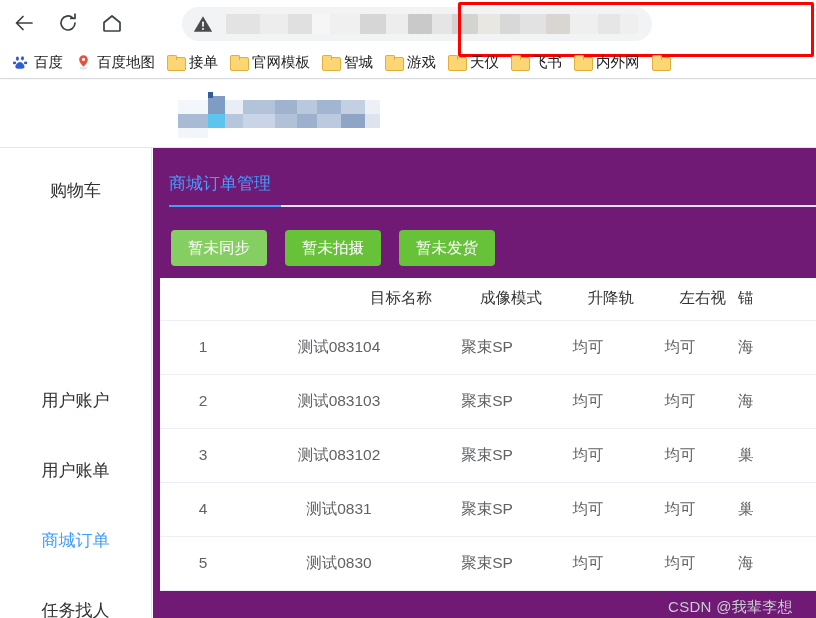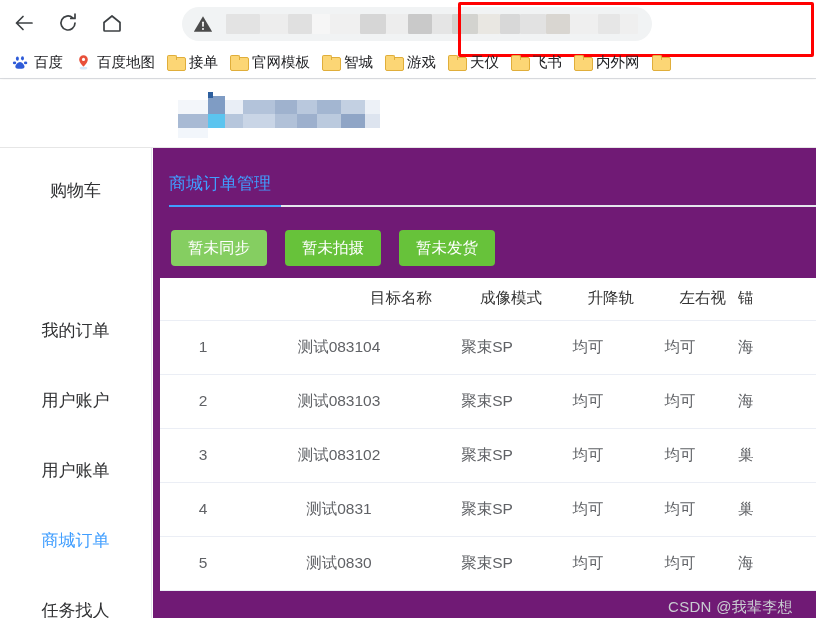--- a/index.html
+++ b/index.html
@@ -313,23 +313,20 @@
     <span class="hnav-item" id="hnav-0">首页</span>
     <span class="hnav-item" id="hnav-1">影像查询</span>
   </div>
 
   <div class="content-wrap">
 
     <div class="sidebar">
       <div class="side-item" style="top:24px;">
           <span>购物车</span>
         </div>
-      <div class="side-item" style="top:164px;">
-          <span>我的订单</span>
-        </div>
       <div class="side-item" style="top:234px;">
           <span>用户账户</span>
         </div>
       <div class="side-item" style="top:304px;">
           <span>用户账单</span>
         </div>
       <div class="side-item active" style="top:374px;">
           <span>商城订单</span>
         </div>
       <div class="side-item" style="top:444px;">

